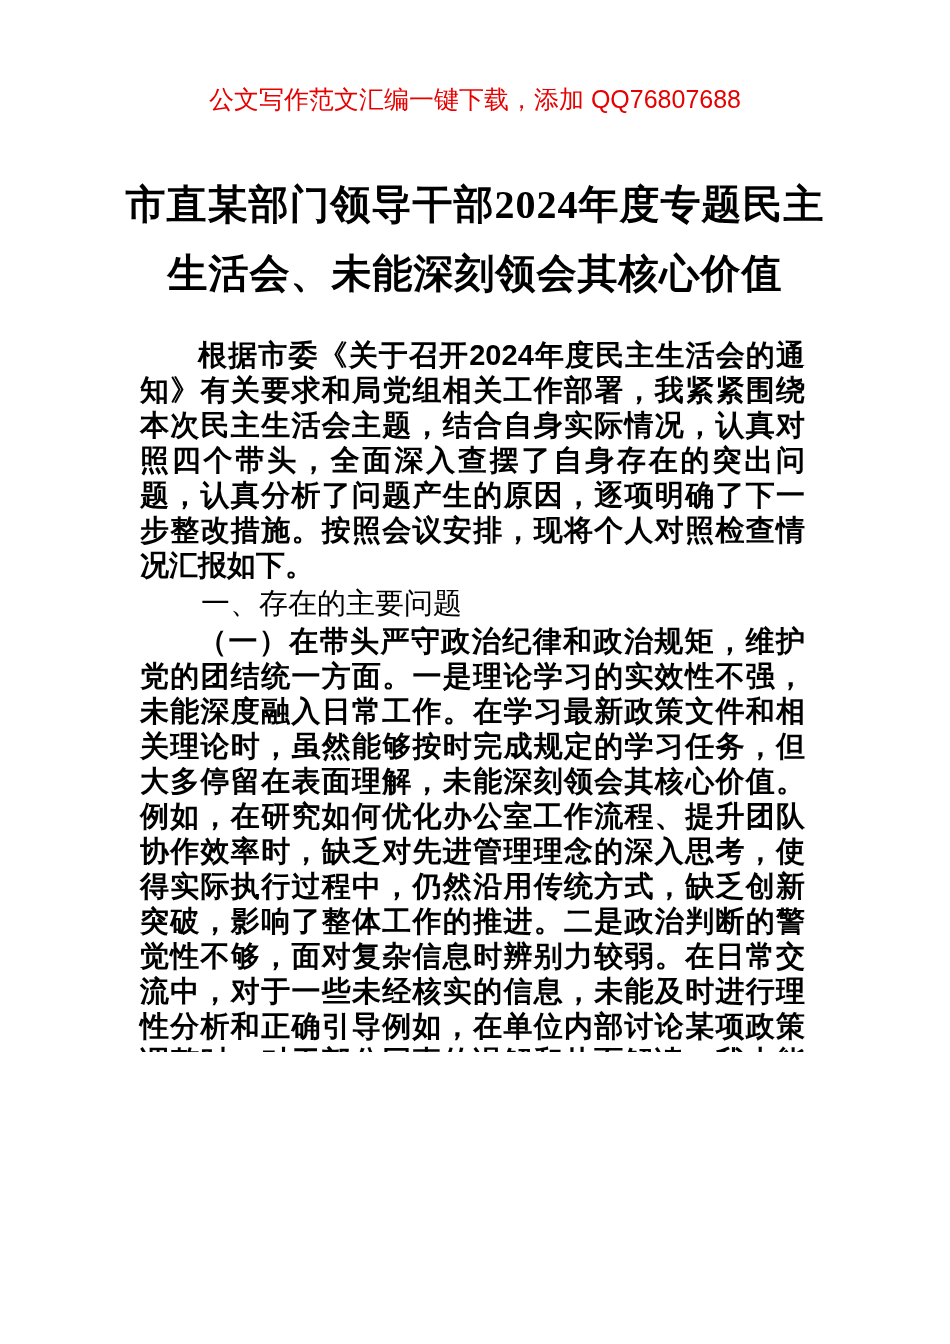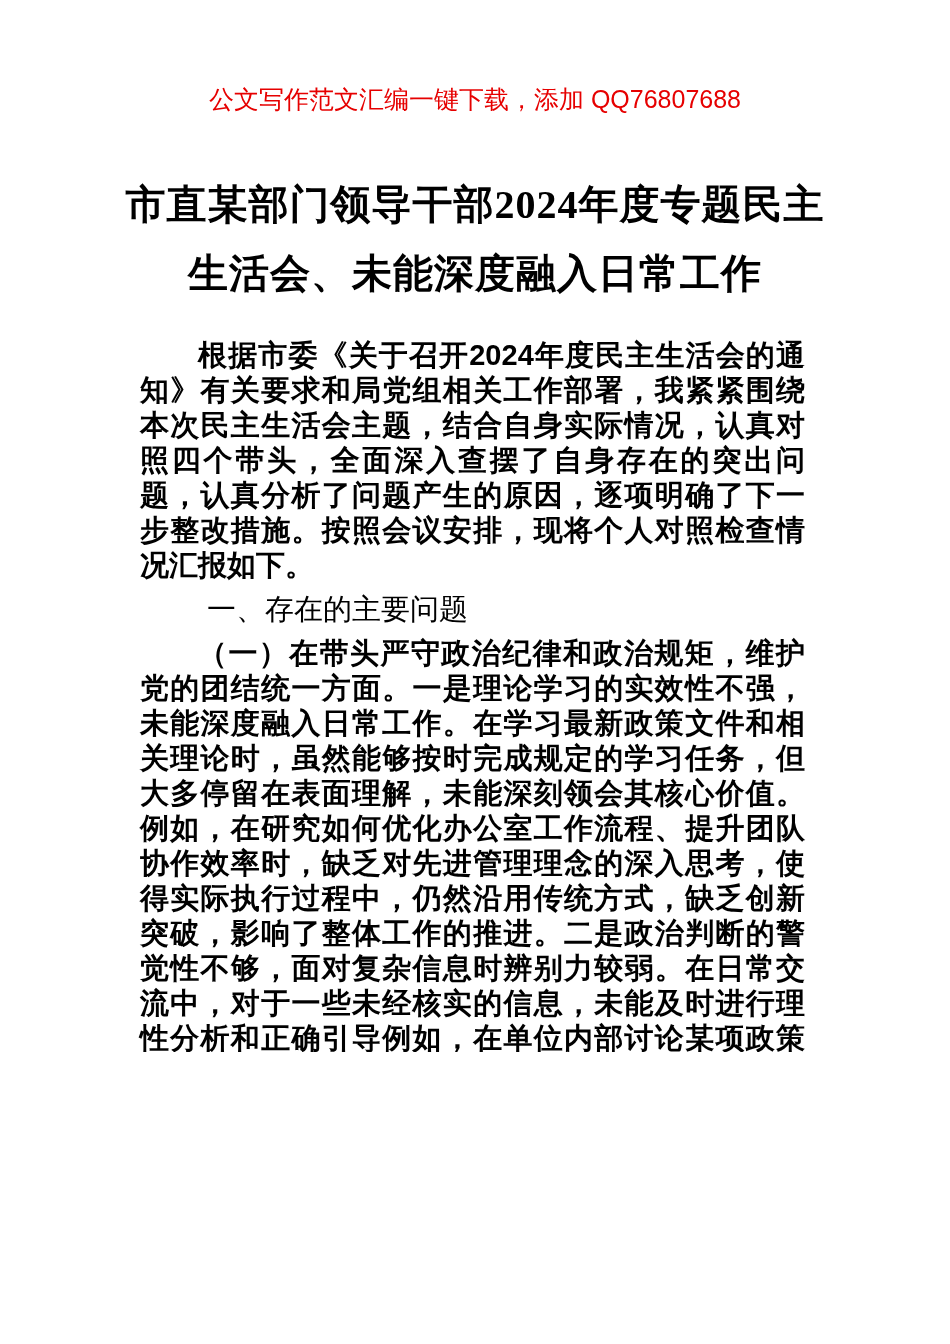--- a/index.html
+++ b/index.html
@@ -42,21 +42,21 @@
     text-align: justify;
     color: #000000;
   }
   .doc-body p {
     margin: 0;
     text-indent: 2em;
     word-break: break-all;
     font-weight: bold;
   }
   .section-heading {
-    margin: 9px;
+    margin: 3px;
     text-indent: 2em;
     font-size: 29px;
     line-height: 35px;
     font-family: Liberation Serif, serif;
   }
   .page-number {
     position: absolute;
     top: 1186px;
     left: 0;
     width: 100%;
@@ -67,21 +67,21 @@
     color: #000000;
   }
 </style>
 </head>
 <body>
 
 <div class="page">
 
   <div class="promo-banner">公文写作范文汇编一键下载，添加 QQ76807688</div>
 
-  <h1 class="doc-title">市直某部门领导干部2024年度专题民主生活会、未能深度融入日常工作</h1>
+  <h1 class="doc-title">市直某部门领导干部2024年度专题民主生活会、未能深刻领会其核心价值</h1>
 
   <div class="doc-body">
     <p>根据市委《关于召开2024年度民主生活会的通知》有关要求和局党组相关工作部署，我紧紧围绕本次民主生活会主题，结合自身实际情况，认真对照四个带头，全面深入查摆了自身存在的突出问题，认真分析了问题产生的原因，逐项明确了下一步整改措施。按照会议安排，现将个人对照检查情况汇报如下。</p>
     <div class="section-heading">一、存在的主要问题</div>
     <p>（一）在带头严守政治纪律和政治规矩，维护党的团结统一方面。一是理论学习的实效性不强，未能深度融入日常工作。在学习最新政策文件和相关理论时，虽然能够按时完成规定的学习任务，但大多停留在表面理解，未能深刻领会其核心价值。例如，在研究如何优化办公室工作流程、提升团队协作效率时，缺乏对先进管理理念的深入思考，使得实际执行过程中，仍然沿用传统方式，缺乏创新突破，影响了整体工作的推进。二是政治判断的警觉性不够，面对复杂信息时辨别力较弱。在日常交流中，对于一些未经核实的信息，未能及时进行理性分析和正确引导例如，在单位内部讨论某项政策调整时，对于部分同事的误解和片面解读，我未能第一时间进行纠正，使得错误信息在一定范围内扩散，影响了团队成员对政策的正确认识也削弱了执行力。三是工作落实的精准度不高，存在打折扣现象。在推进日常管理规范时，有时因事务繁忙而选择简化流程，未能严格按照既定规则执行。例如，在文件归档管理方面，为了提高效率，未能严格按照标准分类和编</p>
   </div>
 
   <div class="page-number">1</div>
 
 </div>

